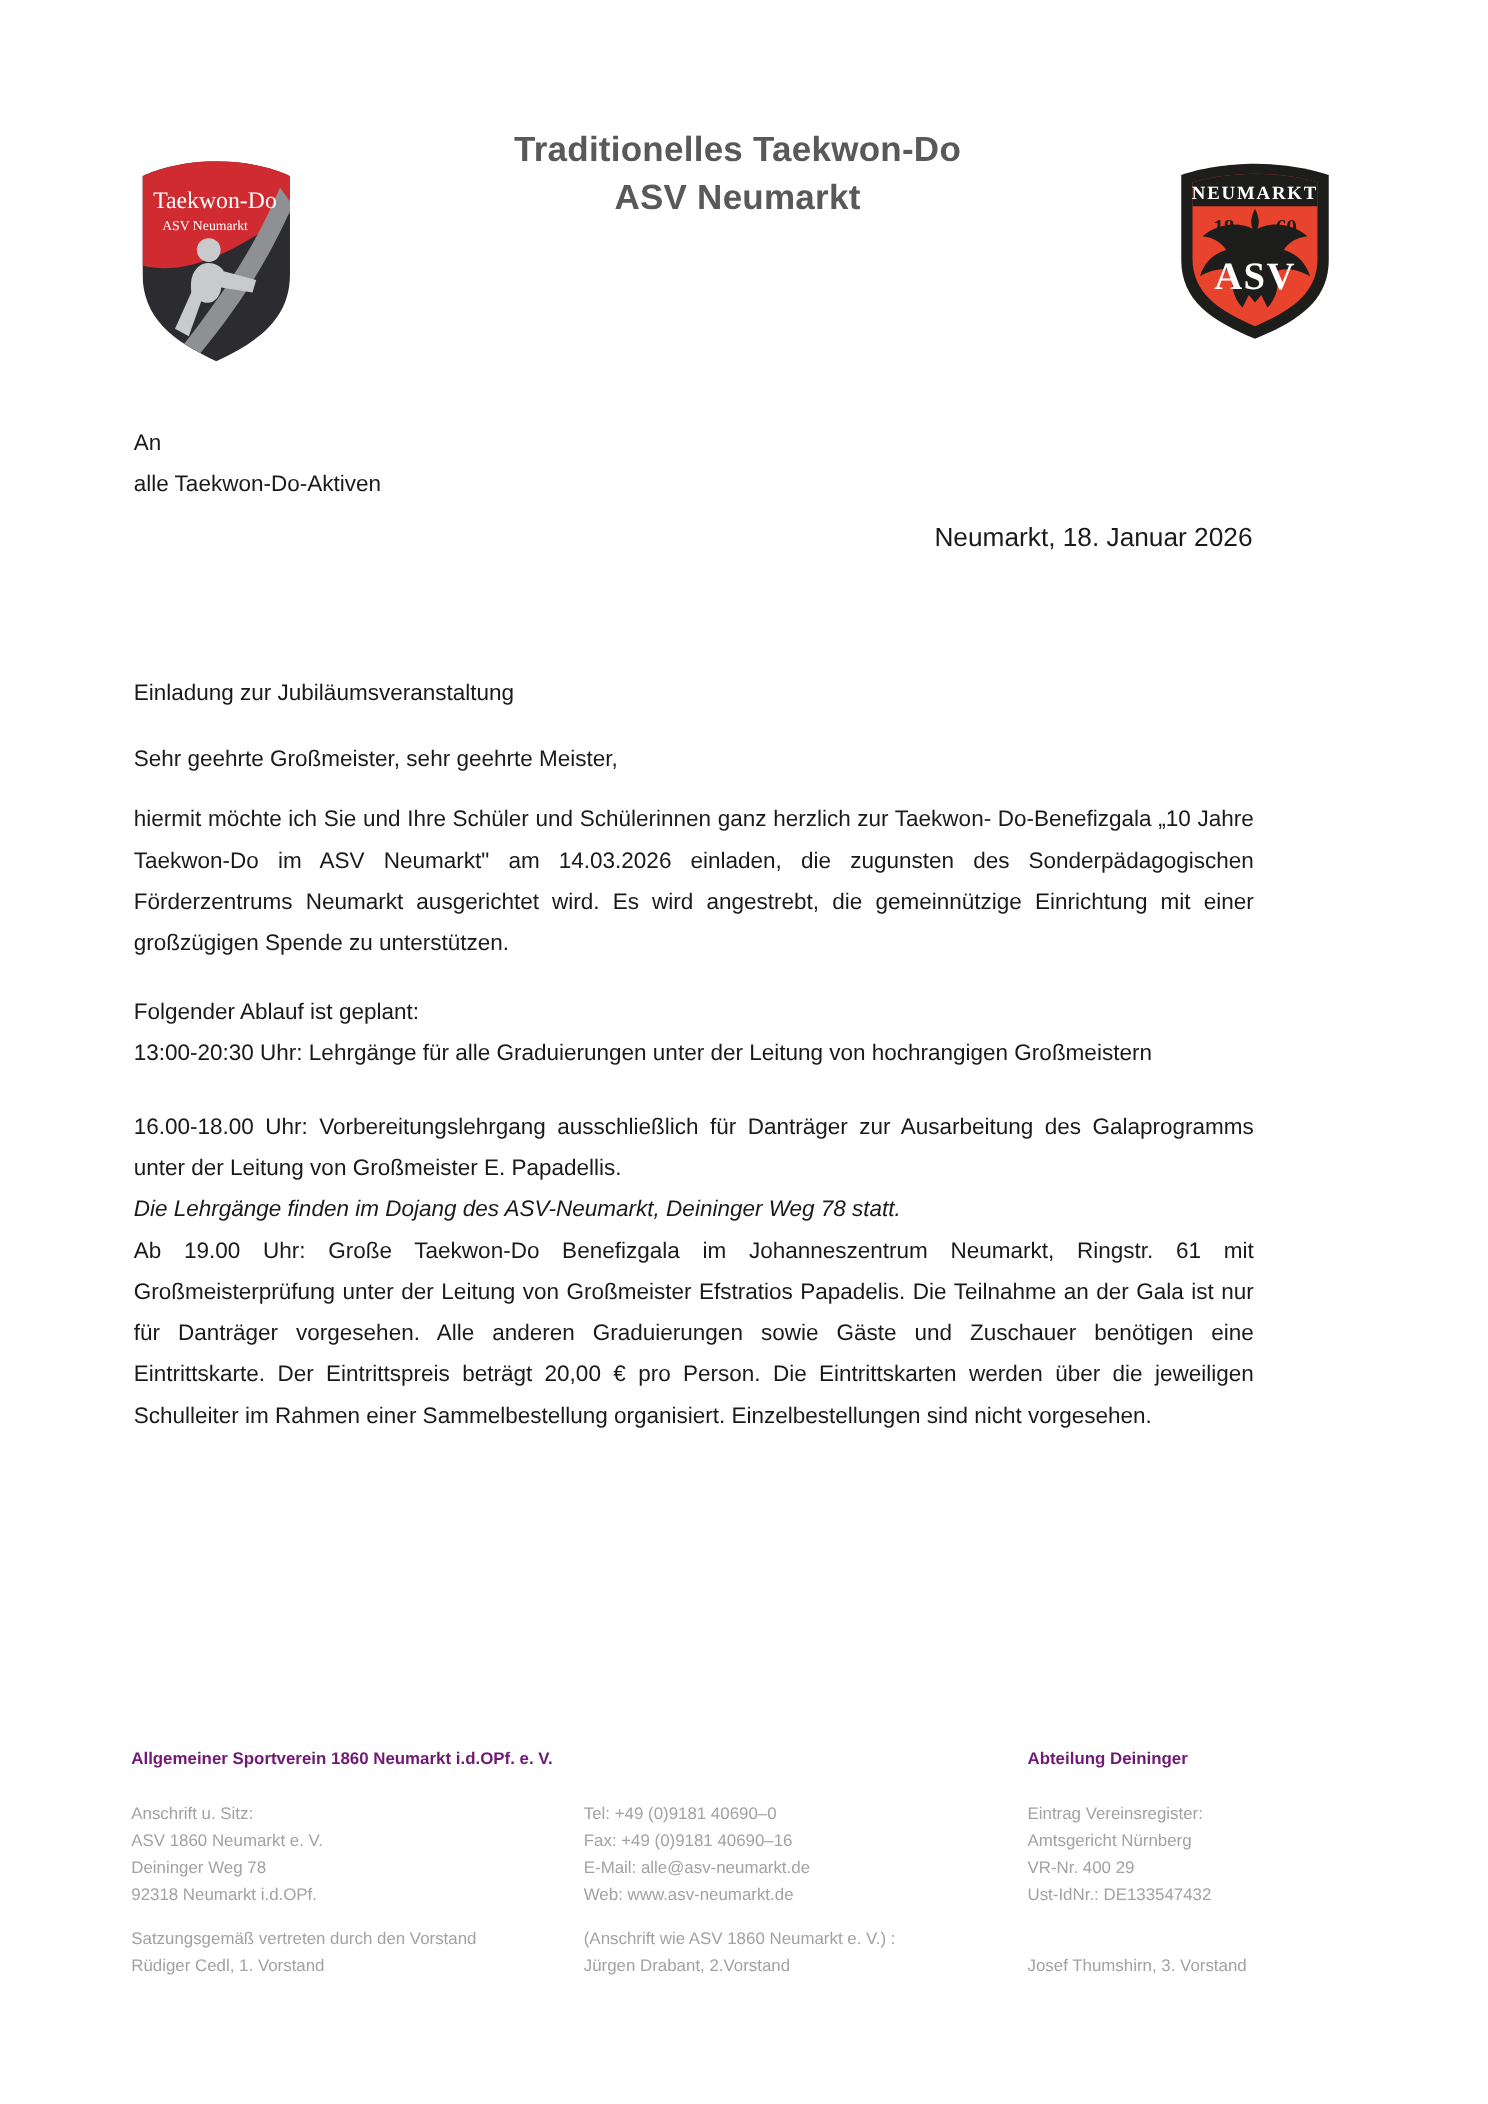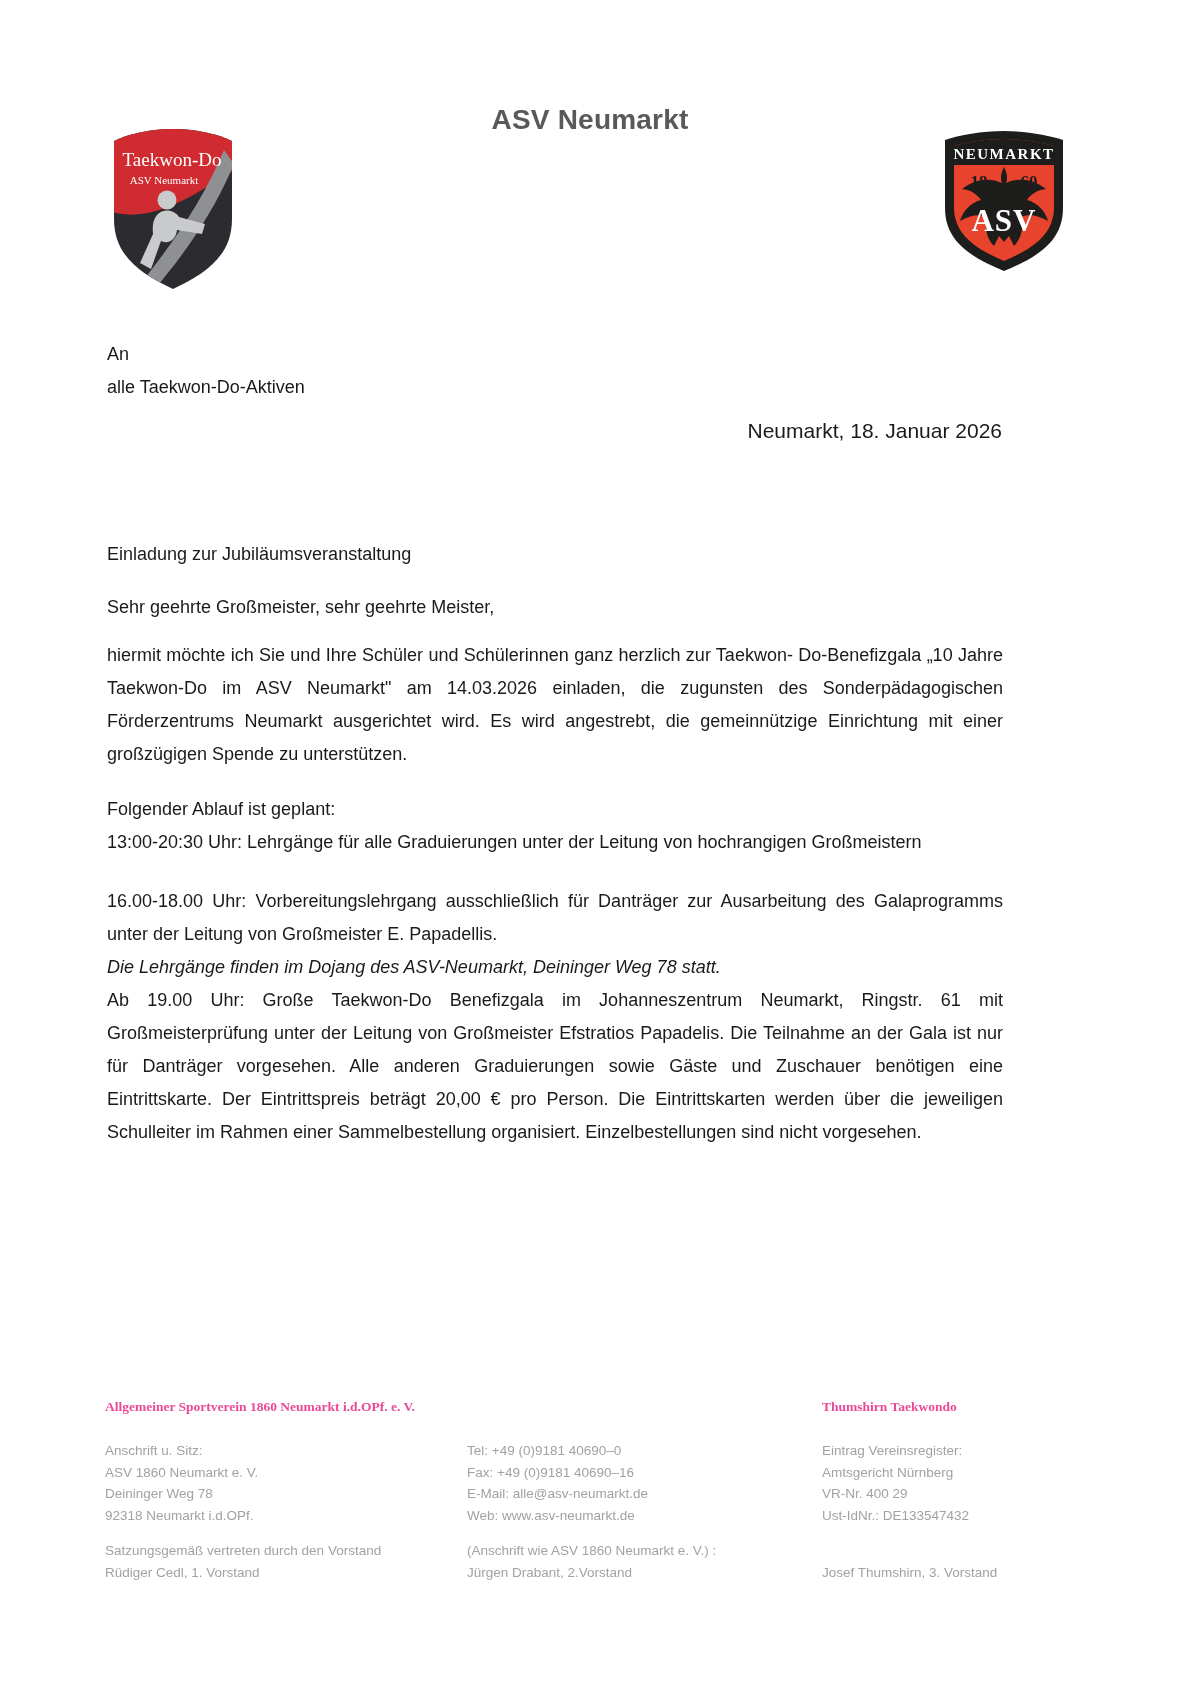--- a/index.html
+++ b/index.html
@@ -32,21 +32,21 @@
   .salutation{margin-bottom:15px;}
   .p1{margin-bottom:22px;}
   .p2{margin-bottom:26px;}
   .p3b{font-style:italic;}
   
   .footer{
     position:absolute;left:105px;top:1396px;width:980px;height:200px;
     font-size:13.5px;line-height:21.5px;color:#a2a2a2;
   }
   .f-cell{position:absolute;}
-  .f-head{font-weight:bold;color:#ec4899;font-family:Liberation Serif, serif;}
+  .f-head{font-weight:bold;color:#701a75;}
   .c1{left:0;}  .c2{left:362px;} .c3{left:717px;}
   .rA{top:0;}   .rB{top:44px;}   .rC{top:144px;}
   .f-line{min-height:21.5px;}
   svg text{font-family:"Liberation Serif",serif;}
 </style>
 </head>
 <body>
 
 <div class="page">
 
@@ -63,20 +63,21 @@
         <path d="M28,166 C64,121 96,77 118,24 L128,38 C106,90 74,134 46,166 Z" fill="#8e9094"></path>
         <circle cx="61" cy="74" r="9.5" fill="#c9cacc"></circle>
         <path d="M52,88 C58,82 69,84 73,91 L99,98 L96,108 L71,104 C70,113 63,119 55,115 L45,143 L34,137 L47,108 C46,98 48,92 52,88 Z" fill="#c9cacc"></path>
       </g>
       <text x="66" y="40" text-anchor="middle" fill="#ffffff" font-size="19">Taekwon-Do</text>
       <text x="58" y="58" text-anchor="middle" fill="#ffffff" font-size="11">ASV Neumarkt</text>
     </svg>
   </div>
 
   <div class="title-block">
+    <div>Traditionelles Taekwon-Do</div>
     <div>ASV Neumarkt</div>
   </div>
 
   <div class="logo-right">
     <svg width="126" height="144" viewBox="0 0 126 144">
       <path d="M63,2 C85,2 108,6 122,11 L122,79 C122,112 97,128 63,142 C29,128 4,112 4,79 L4,11 C18,6 41,2 63,2 Z" fill="#1d1d1b"></path>
       <path d="M63,10 C81,10 101,13 113,17 L113,78 C113,105 93,119 63,132 C33,119 13,105 13,78 L13,17 C25,13 45,10 63,10 Z" fill="#e8432c"></path>
       <path d="M13,17 C25,13 45,10 63,10 C81,10 101,13 113,17 L113,36 L13,36 Z" fill="#1d1d1b"></path>
       <text x="63" y="30" text-anchor="middle" fill="#ffffff" font-size="15" font-weight="bold" letter-spacing="1.5">NEUMARKT</text>
       <text x="38" y="58" text-anchor="middle" fill="#1d1d1b" font-size="17" font-weight="bold">18</text>
@@ -99,21 +100,21 @@
     <div class="para p1">hiermit möchte ich Sie und Ihre Schüler und Schülerinnen ganz herzlich zur Taekwon- Do-Benefizgala „10 Jahre Taekwon-Do im ASV Neumarkt" am 14.03.2026 einladen, die zugunsten des Sonderpädagogischen Förderzentrums Neumarkt ausgerichtet wird. Es wird angestrebt, die gemeinnützige Einrichtung mit einer großzügigen Spende zu unterstützen.</div>
     <div>Folgender Ablauf ist geplant:</div>
     <div class="para p2">13:00-20:30 Uhr: Lehrgänge für alle Graduierungen unter der Leitung von hochrangigen Großmeistern</div>
     <div class="para">16.00-18.00 Uhr: Vorbereitungslehrgang ausschließlich für Danträger zur Ausarbeitung des Galaprogramms unter der Leitung von Großmeister E. Papadellis.</div>
     <div class="p3b">Die Lehrgänge finden im Dojang des ASV-Neumarkt, Deininger Weg 78 statt.</div>
     <div class="para">Ab 19.00 Uhr: Große Taekwon-Do Benefizgala im Johanneszentrum Neumarkt, Ringstr. 61 mit Großmeisterprüfung unter der Leitung von Großmeister Efstratios Papadelis. Die Teilnahme an der Gala ist nur für Danträger vorgesehen. Alle anderen Graduierungen sowie Gäste und Zuschauer benötigen eine Eintrittskarte. Der Eintrittspreis beträgt 20,00 € pro Person. Die Eintrittskarten werden über die jeweiligen Schulleiter im Rahmen einer Sammelbestellung organisiert. Einzelbestellungen sind nicht vorgesehen.</div>
   </div>
 
   <div class="footer">
     <div class="f-cell c1 rA f-head">Allgemeiner Sportverein 1860 Neumarkt i.d.OPf. e. V.</div>
-    <div class="f-cell c3 rA f-head">Thumshirn Taekwondo</div>
+    <div class="f-cell c3 rA f-head">Abteilung Deininger</div>
 
     <div class="f-cell c1 rB">
       <div class="f-line">Anschrift u. Sitz:</div>
       <div class="f-line">ASV 1860 Neumarkt e. V.</div>
       <div class="f-line">Deininger Weg 78</div>
       <div class="f-line">92318 Neumarkt i.d.OPf.</div>
     </div>
     <div class="f-cell c2 rB">
       <div class="f-line">Tel: +49 (0)9181 40690–0</div>
       <div class="f-line">Fax: +49 (0)9181 40690–16</div>

